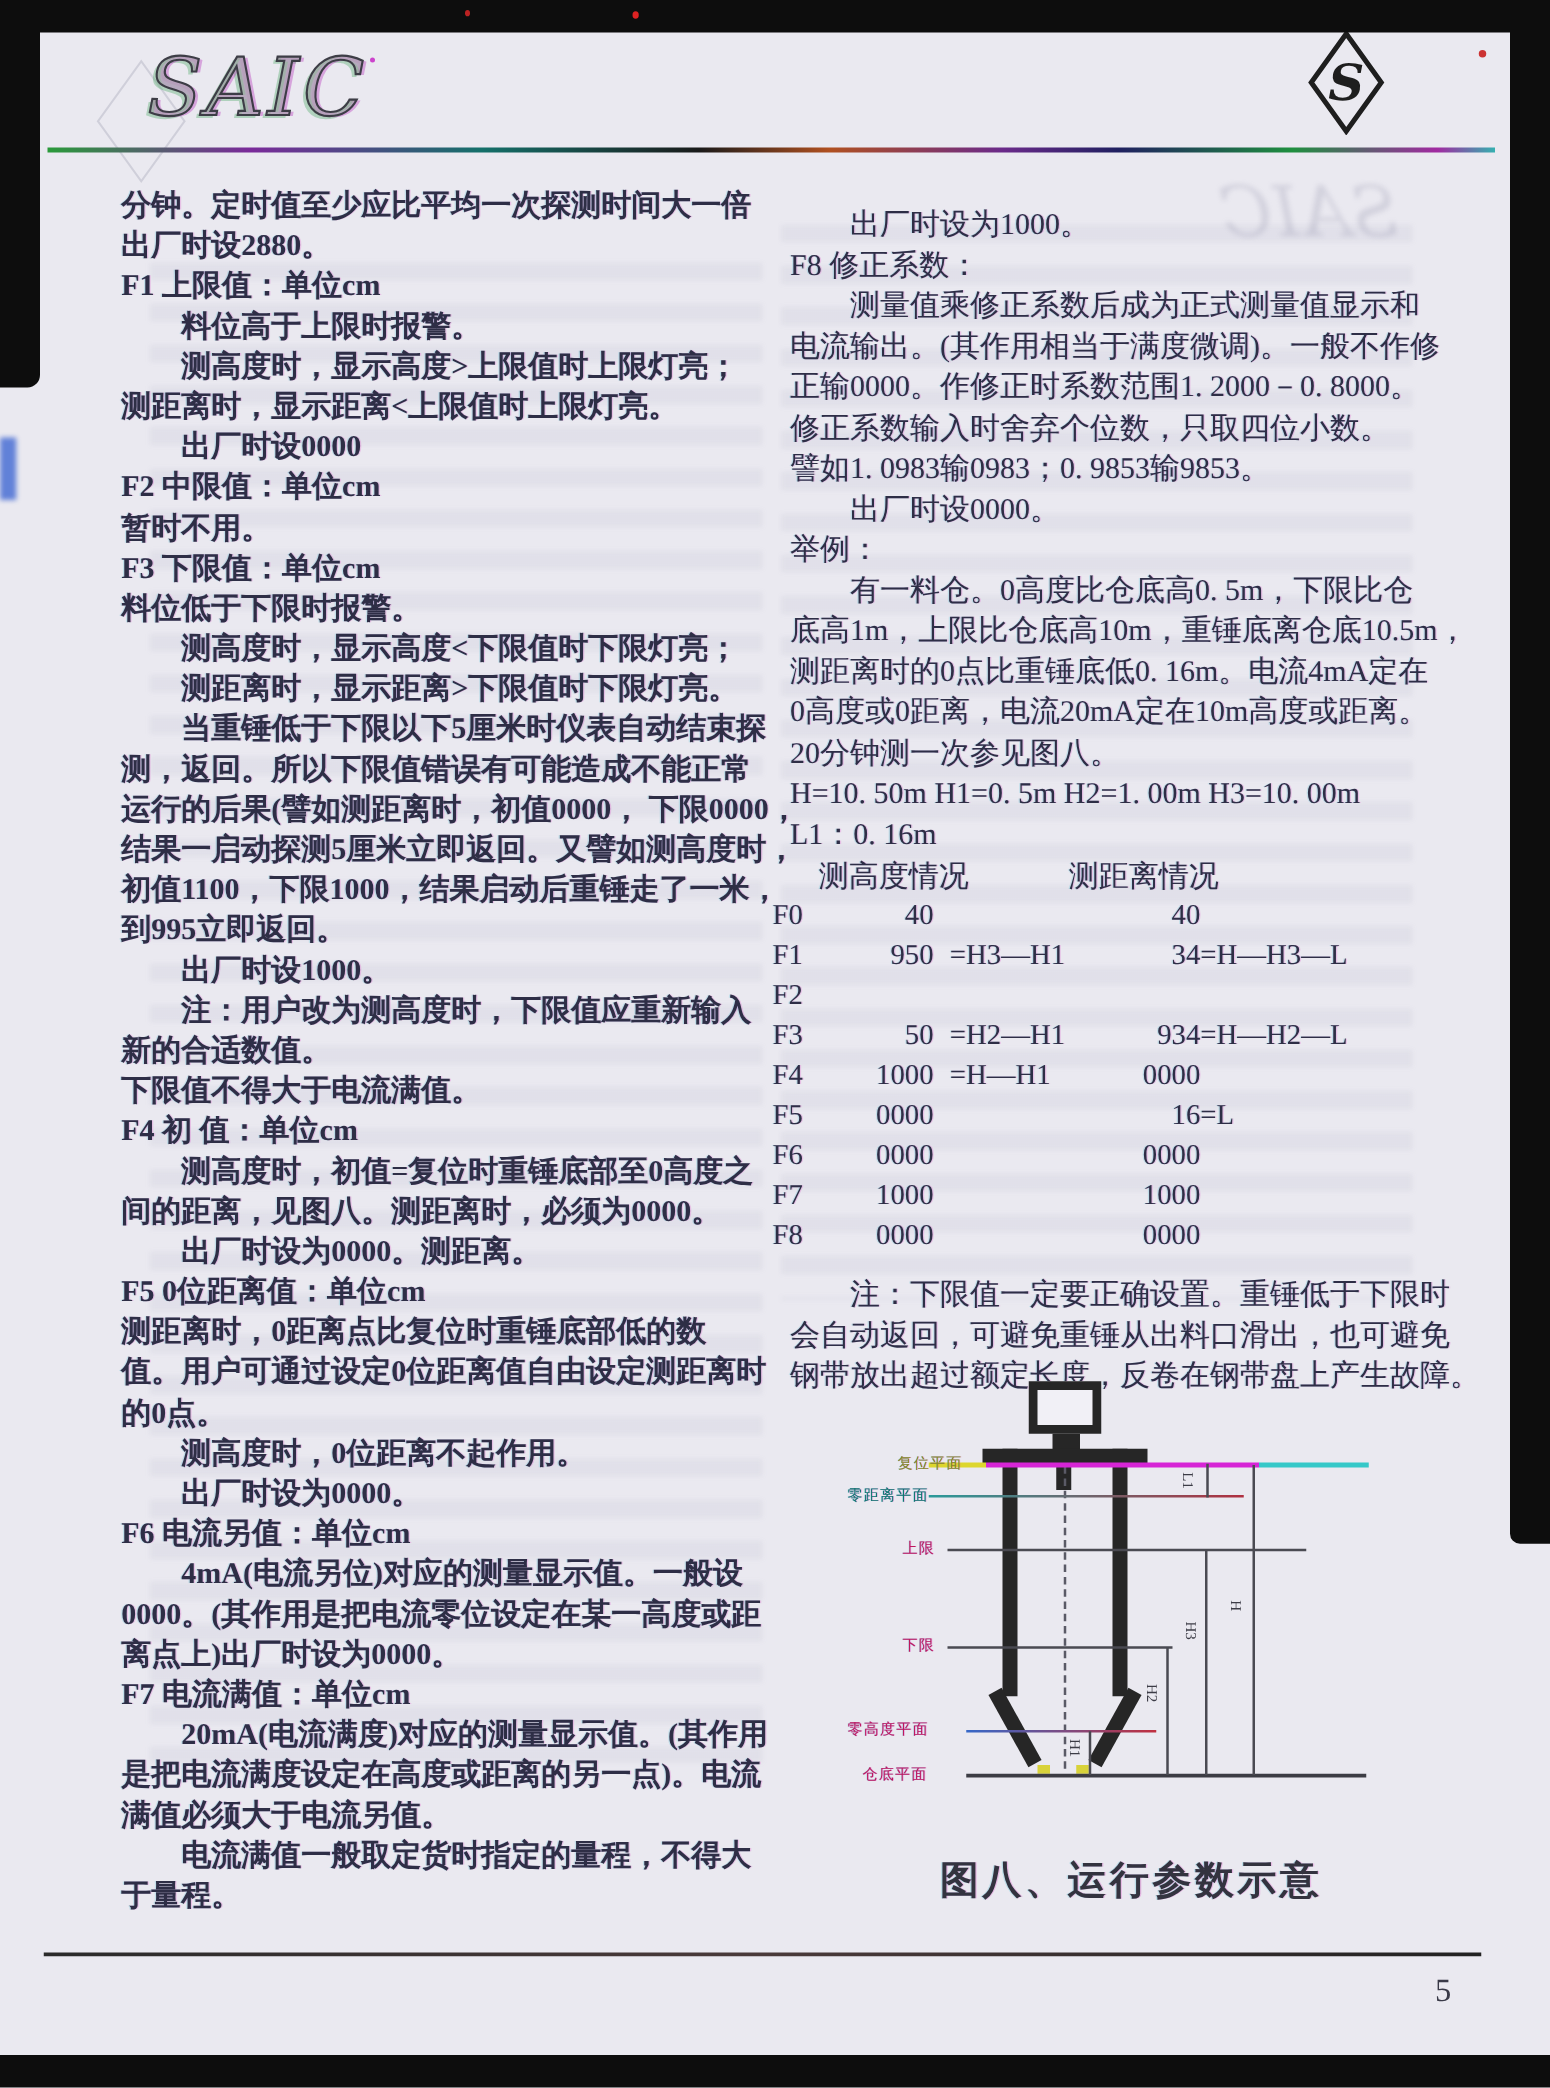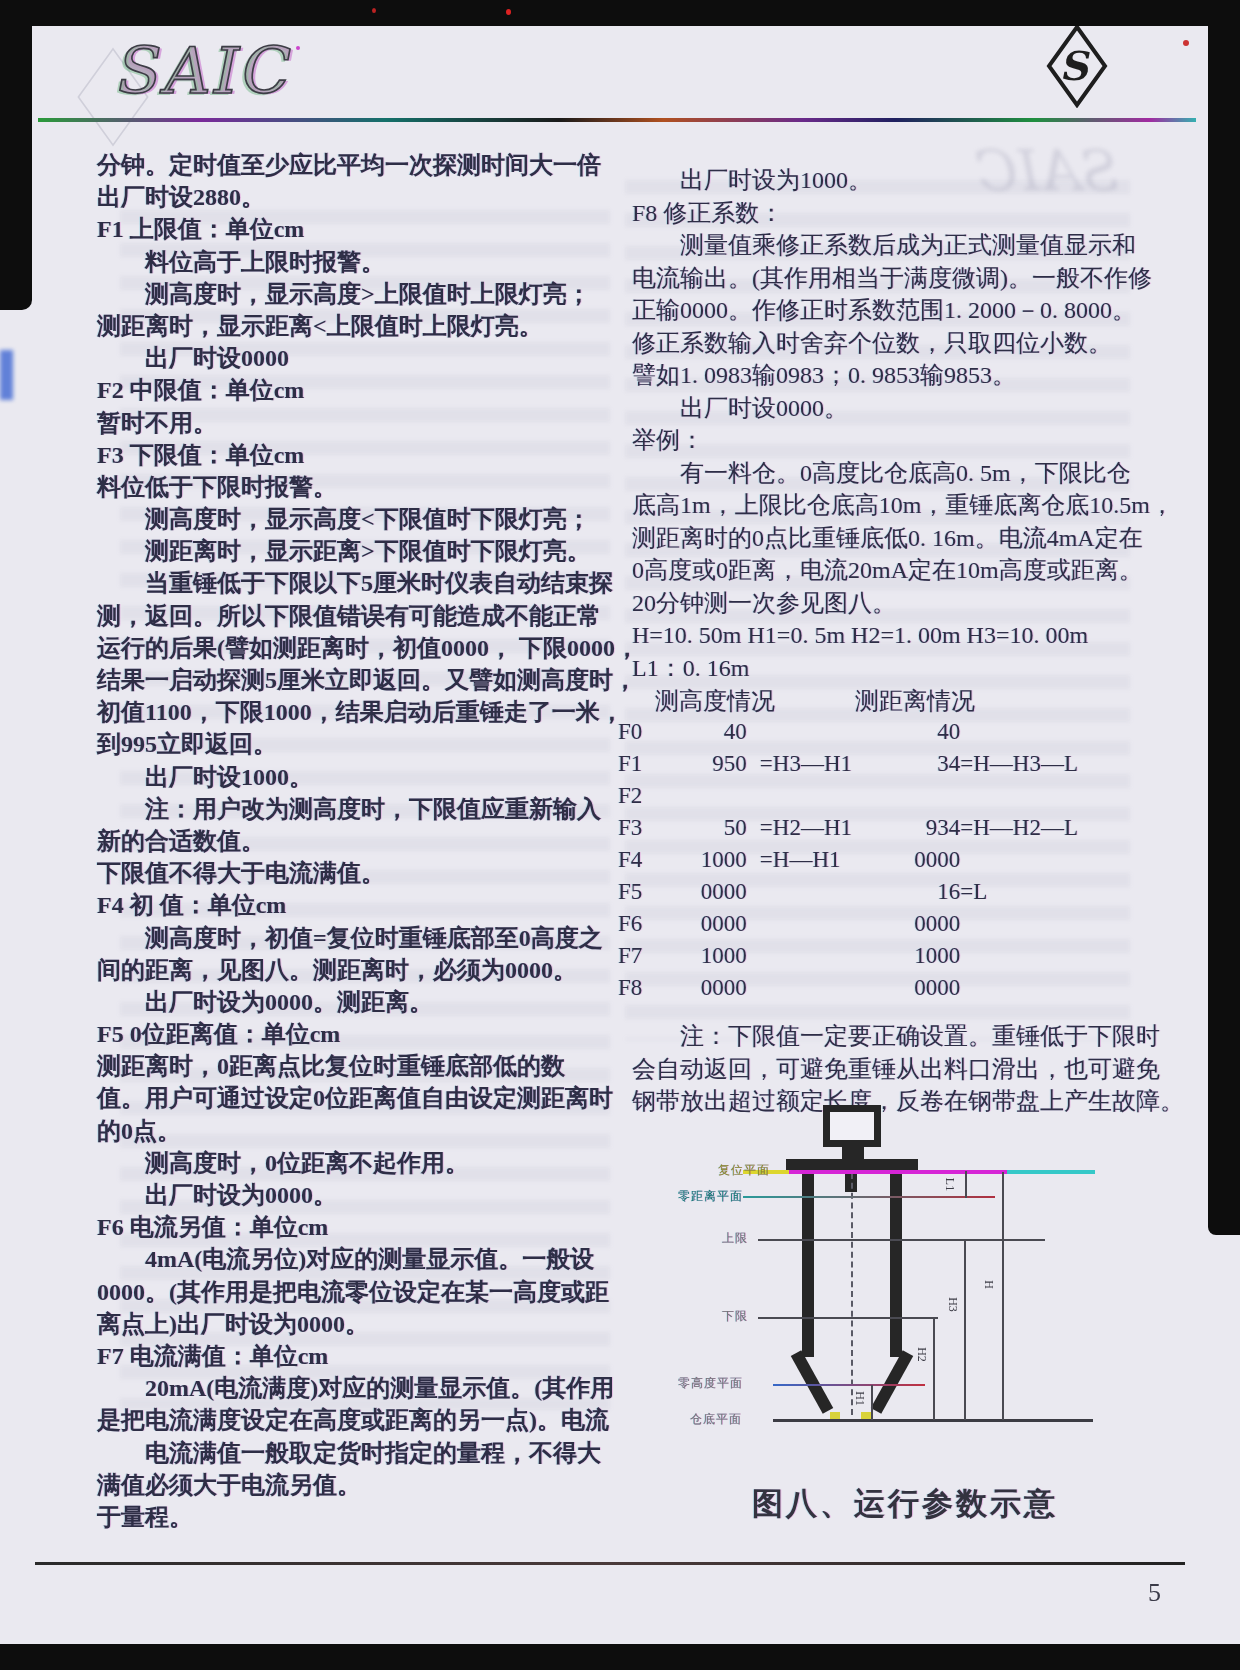--- a/index.html
+++ b/index.html
@@ -62,21 +62,21 @@
   .rhop{left:246px;top:264px;width:12px;height:66px;transform:rotate(29deg);}
   .foot{position:absolute;width:10px;height:7px;background:#d8d23a;}
   .dashline{position:absolute;left:211px;top:88px;height:242px;border-left:2px dashed #5a5a66;}
   .plane{position:absolute;}
   .pl-reset{left:103px;top:85px;width:352px;height:4px;background:linear-gradient(90deg,#ddd62e 0 13%,#d625d6 13% 75%,#35c8c8 75% 100%);}
   .pl-zdist{left:103px;top:111px;width:252px;height:2px;background:linear-gradient(90deg,#2a9a9a,#b03040);}
   .pl-upper{left:118px;top:154px;width:287px;height:2px;background:#4a4a52;}
   .pl-lower{left:118px;top:232px;width:180px;height:2px;background:#4a4a52;}
   .pl-zh{left:133px;top:299px;width:152px;height:2px;background:linear-gradient(90deg,#3668c8,#c03040);}
   .pl-bottom{left:133px;top:334px;width:320px;height:3px;background:#3c3c44;}
-  .plane-label{position:absolute;font-size:12px;letter-spacing:1px;color:#737373;white-space:nowrap;
+  .plane-label{position:absolute;font-size:12px;letter-spacing:1px;color:#be185d;white-space:nowrap;
                text-shadow:.5px 0 rgba(216,0,180,.3), -.5px 0 rgba(0,170,200,.3);}
   .lbl-reset{color:#8a8a24;} .lbl-zdist{color:#0f766e;}
   .dim{position:absolute;width:2px;background:#4a4a52;}
   .dim-label{position:absolute;font-size:12px;color:#3c3c46;transform:rotate(90deg);transform-origin:center;}
   .caption{position:absolute;left:752px;top:1483px;font-size:31px;font-weight:bold;letter-spacing:3px;color:#33333f;
            text-shadow:1px 0 rgba(216,0,180,.2), -1px 0 rgba(0,170,200,.2);}
 
   
   .rule-bottom{position:absolute;left:35px;top:1562px;width:1150px;height:3px;
            background:linear-gradient(90deg,#2a2a2a,#4a3a3a 50%,#222);}
@@ -135,22 +135,22 @@
     <div class="ln">的0点。</div>
     <div class="ln ind">测高度时，0位距离不起作用。</div>
     <div class="ln ind">出厂时设为0000。</div>
     <div class="ln">F6 电流另值：单位cm</div>
     <div class="ln ind">4mA(电流另位)对应的测量显示值。一般设</div>
     <div class="ln">0000。(其作用是把电流零位设定在某一高度或距</div>
     <div class="ln">离点上)出厂时设为0000。</div>
     <div class="ln">F7 电流满值：单位cm</div>
     <div class="ln ind">20mA(电流满度)对应的测量显示值。(其作用</div>
     <div class="ln">是把电流满度设定在高度或距离的另一点)。电流</div>
+    <div class="ln">满值必须大于电流另值。</div>
     <div class="ln ind">电流满值一般取定货时指定的量程，不得大</div>
-    <div class="ln">满值必须大于电流另值。</div>
     <div class="ln">于量程。</div>
   </div>
 
   <div class="col-right">
     <div class="ln ind">出厂时设为1000。</div>
     <div class="ln">F8 修正系数：</div>
     <div class="ln ind">测量值乘修正系数后成为正式测量值显示和</div>
     <div class="ln">电流输出。(其作用相当于满度微调)。一般不作修</div>
     <div class="ln">正输0000。作修正时系数范围1. 2000－0. 8000。</div>
     <div class="ln">修正系数输入时舍弃个位数，只取四位小数。</div>

